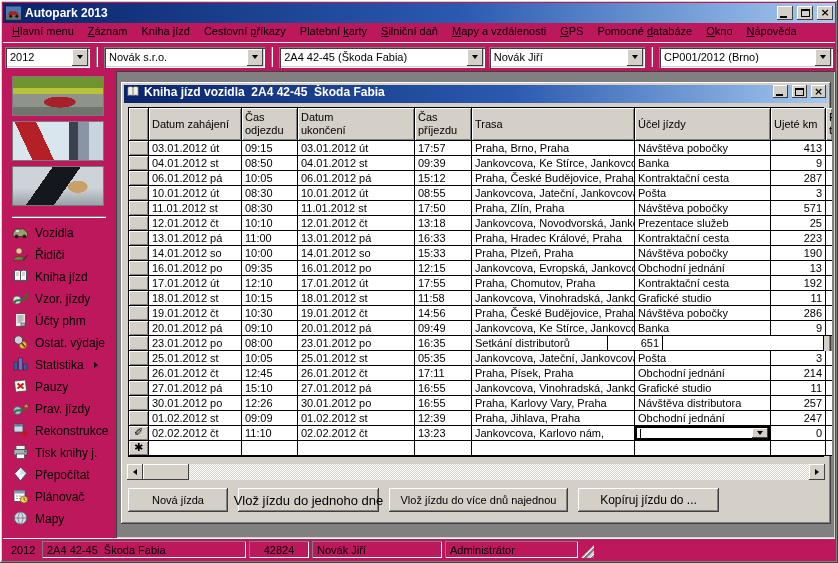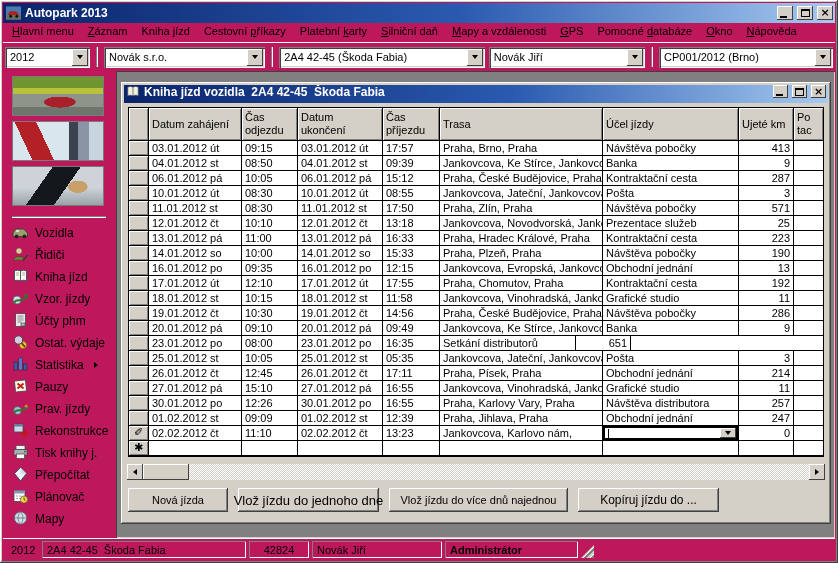--- a/index.html
+++ b/index.html
@@ -77,21 +77,21 @@
   .tbl { position:absolute; left:2px; top:2px; right:2px; border:1px solid #000; background:#d4d0c8; }
   .trow { display:flex; height:15px; }
   .trow-head { height:33px; }
   .tcell { border-right:1px solid #000; border-bottom:1px solid #000; padding:0 3px; overflow:hidden;
     white-space:nowrap; background:#fff; line-height:14px; flex:0 0 auto; }
   .tcell:last-child { flex:1 1 auto; border-right:none; }
   .th { background:#d4d0c8; box-shadow: inset 1px 1px 0 #fff, inset -1px -1px 0 #808080;
     white-space:pre-line; line-height:13px; display:flex; align-items:center; padding:1px 3px; }
   .selcell { background:#d4d0c8; box-shadow: inset 1px 1px 0 #fff, inset -1px -1px 0 #808080;
     display:flex; align-items:center; justify-content:center; padding:0; font-family:"DejaVu Sans",sans-serif; }
-  .c0 { width:20px; } .c1 { width:93px; } .c2 { width:56px; } .c3 { width:85px; } .c4 { width:57px; }
+  .c0 { width:20px; } .c1 { width:93px; } .c2 { width:56px; } .c3 { width:117px; } .c4 { width:57px; }
   .c5 { width:163px; } .c6 { width:136px; } .c7 { width:55px; }
   .num { text-align:right; }
   .editcell { position:relative; padding:0; }
   .combo-edit { position:absolute; inset:0; border:2px solid #000; background:#fff; display:flex; align-items:center; }
   .caret { width:1px; height:9px; background:#000; margin-left:3px; }
   .combo-edit .drop { margin-left:auto; width:16px; height:100%; background:#d4d0c8;
     box-shadow: inset -1px -1px 0 #404040, inset 1px 1px 0 #fff; display:flex; align-items:center; justify-content:center; }
 
   
   .checker { background-color:#e6e3de; background-image:repeating-conic-gradient(#fff 0 25%, #d4d0c8 0 50%); background-size:2px 2px; }
@@ -585,16 +585,16 @@
         </div>
       </div>
     </div>
   </div>
 
   <div class="statusbar" id="statusbar">
       <span class="seg-plain">2012</span>
       <span class="seg sunken-panel" style="width: 204px; flex: 0 0 204px;">2A4 42-45  Škoda Fabia</span>
       <span class="seg sunken-panel seg-center" style="width: 60px; flex: 0 0 60px;">42824</span>
       <span class="seg sunken-panel" style="width: 130px; flex: 0 0 130px;">Novák Jiří</span>
-      <span class="seg sunken-panel" style="width: 133px; flex: 0 0 133px; font-weight: bold;">Administrátor</span>
+      <span class="seg sunken-panel" style="width: 133px; flex: 0 0 133px;">Administrátor</span>
       <span class="grip"></span>
     </div>
 </div>
 
 </body></html>

